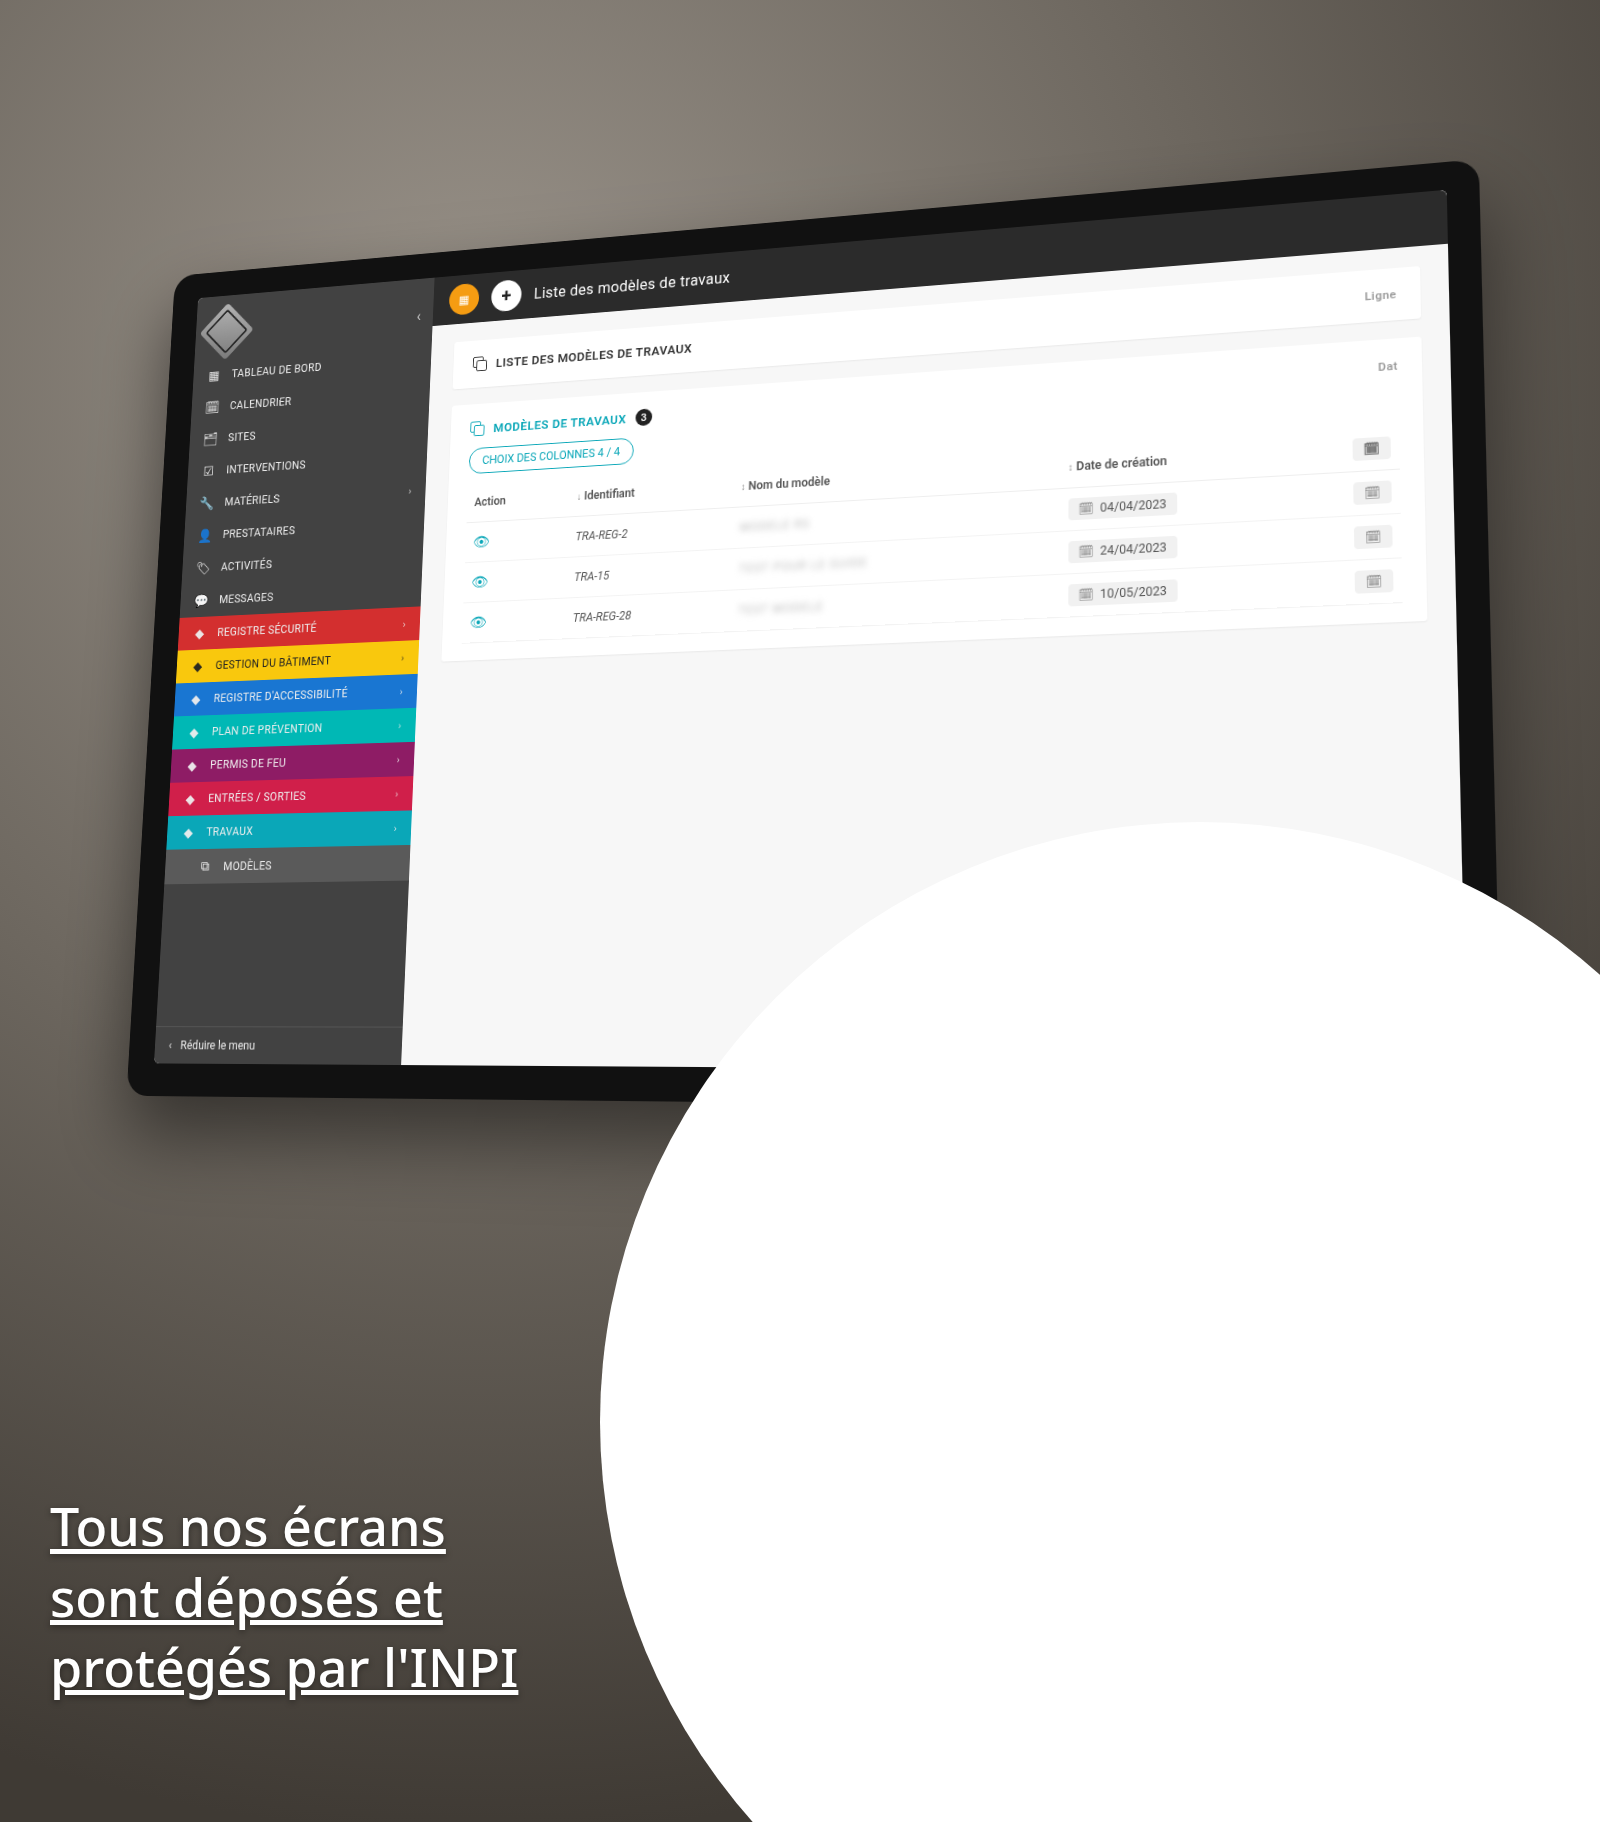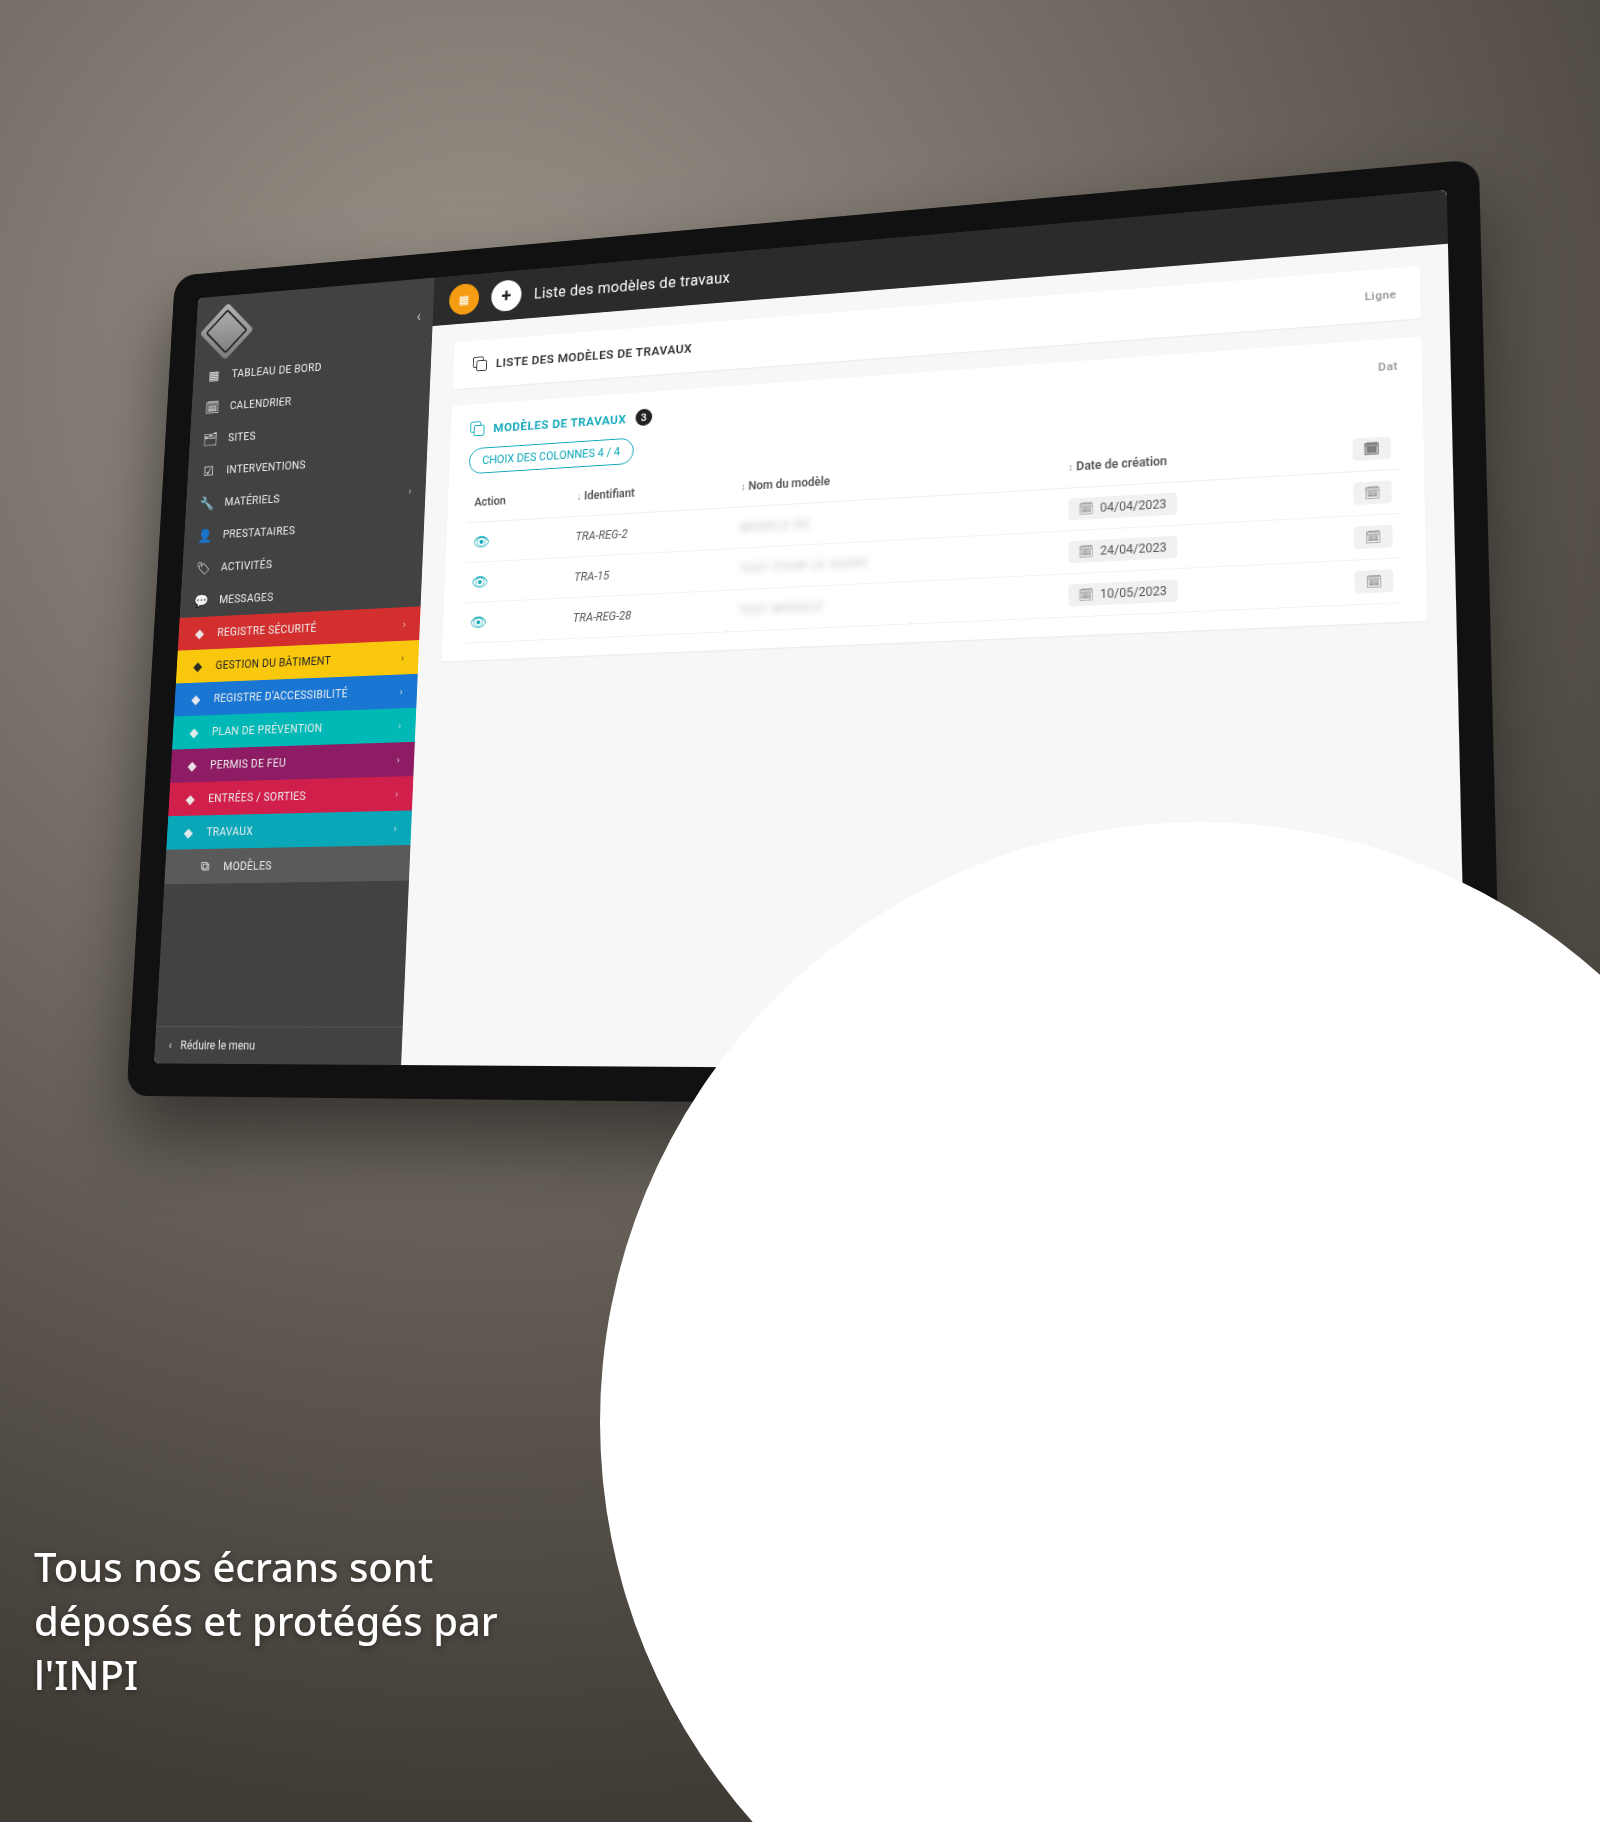--- a/index.html
+++ b/index.html
@@ -70,23 +70,24 @@
   .table thead th { text-align:left; font-weight:600; font-size:12px; color:#555; padding:10px 8px; border-bottom:1px solid #eee; }
   .table thead th .sort { font-size:10px; opacity:.7; margin-right:3px; }
   .table td { padding:10px 8px; font-size:12px; color:#555; border-bottom:1px solid #f3f3f3; }
   .table .eye { color:#0aa7b8; font-size:15px; cursor:pointer; }
   .blur { filter: blur(3px); color:#bdbdbd; letter-spacing:1px; }
   .date-pill { display:inline-flex; align-items:center; gap:6px; background:#f1f1f1; border-radius:4px; padding:4px 10px; font-size:12px; color:#555; }
   .date-pill .cal { font-size:12px; opacity:.8; }
 
   
   .caption {
-    position:absolute; left:34px; bottom:120px; color:#fff; font-size:40px; line-height:1.35;
+    position:absolute; left:50px; bottom:120px; color:#fff; font-size:52px; line-height:1.35;
     font-weight:500; text-shadow:0 2px 6px rgba(0,0,0,.4); max-width:500px;
     font-family: "Segoe UI", system-ui, sans-serif;
+    text-decoration: underline;
   }
 
   
   .cut { position:absolute; right:-200px; bottom:-200px; width:1200px; height:1200px; background:#fff; border-radius:50%; }
 </style>
 </head>
 <body>
 
 <div class="photo">
   <div class="laptop-perspective">

